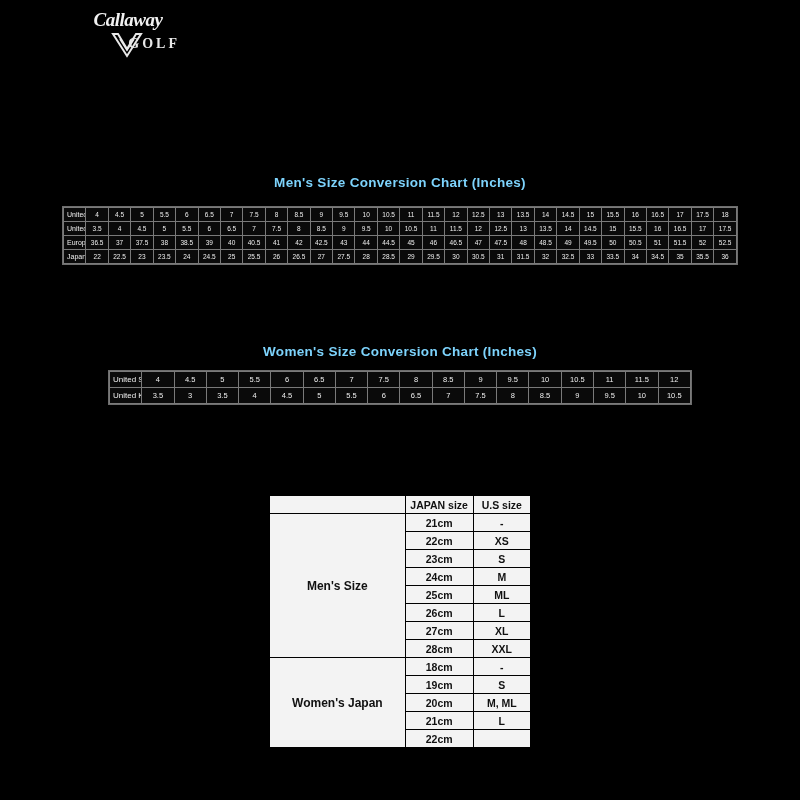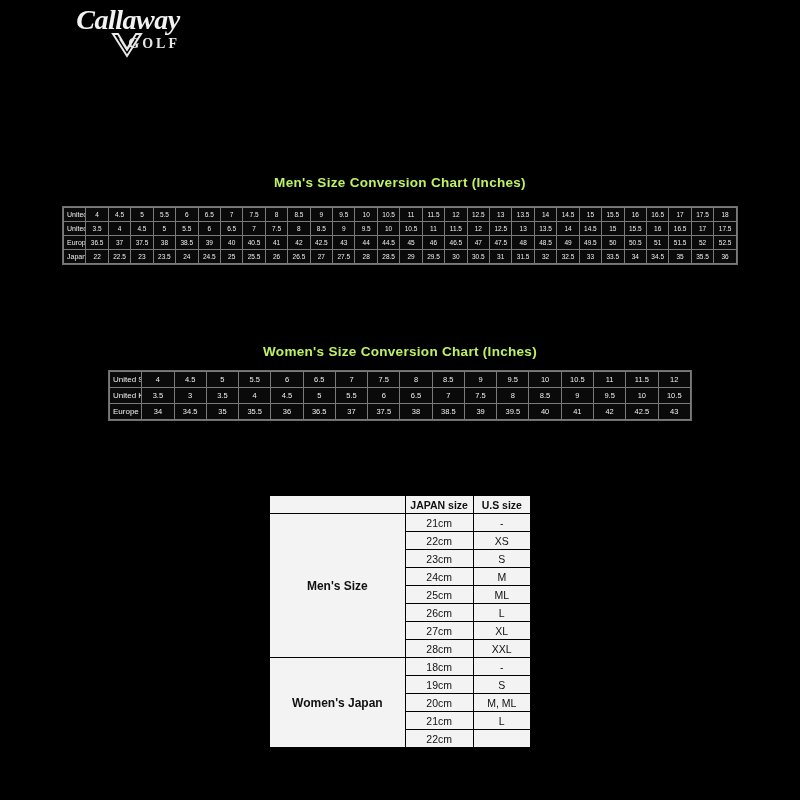--- a/index.html
+++ b/index.html
@@ -21,21 +21,21 @@
     position: absolute;
     left: 76px;
     top: 8px;
     width: 104px;
     height: 58px;
   }
   .logo-word {
     font-family: "Liberation Serif", serif;
     font-style: italic;
     font-weight: bold;
-    font-size: 28px;
+    font-size: 19px;
     line-height: 24px;
     color: #f2f2f2;
     letter-spacing: -0.5px;
     text-align: center;
     white-space: nowrap;
   }
   .logo-sub {
     margin-top: 4px;
     text-align: right;
     font-family: "Liberation Serif", serif;
@@ -53,21 +53,21 @@
   }
   .logo-chevron svg { display: block; }
 
   
   .sec-title {
     position: absolute;
     width: 100%;
     text-align: center;
     font-weight: bold;
     font-size: 13.5px;
-    color: #bef264;
+    color: #7dd3fc;
     letter-spacing: 0.3px;
   }
   #mens-title { top: 175px; }
   #womens-title { top: 344px; }
 
   
   .conv-wrap {
     position: absolute;
     border: 1px solid #6e6e6e;
     background: #0a0a0a;
@@ -126,21 +126,21 @@
     width: 100%;
     table-layout: fixed;
   }
   table.jp td, table.jp th {
     border: 1px solid #000;
     font-size: 10.5px;
     height: 17px;
     text-align: center;
     color: #111;
     padding: 0;
-    font-weight: normal;
+    font-weight: bold;
     background: #f3f3f3;
   }
   table.jp th {
     font-weight: bold;
     font-size: 10.5px;
   }
   table.jp td.group {
     font-weight: bold;
     font-size: 12px;
   }
@@ -337,40 +337,20 @@
           <td>6.5</td>
           <td>7</td>
           <td>7.5</td>
           <td>8</td>
           <td>8.5</td>
           <td>9</td>
           <td>9.5</td>
           <td>10</td>
           <td>10.5</td>
         </tr>
-        <tr>
-          <td class="rowhead">Europe</td>
-          <td>34</td>
-          <td>34.5</td>
-          <td>35</td>
-          <td>35.5</td>
-          <td>36</td>
-          <td>36.5</td>
-          <td>37</td>
-          <td>37.5</td>
-          <td>38</td>
-          <td>38.5</td>
-          <td>39</td>
-          <td>39.5</td>
-          <td>40</td>
-          <td>41</td>
-          <td>42</td>
-          <td>42.5</td>
-          <td>43</td>
-        </tr>
       </tbody>
   </table>
 </div>
 
 <div id="jp-table-wrap">
   <table class="jp">
     <colgroup>
       <col class="col-group">
         <col class="col-jp">
         <col class="col-us">

